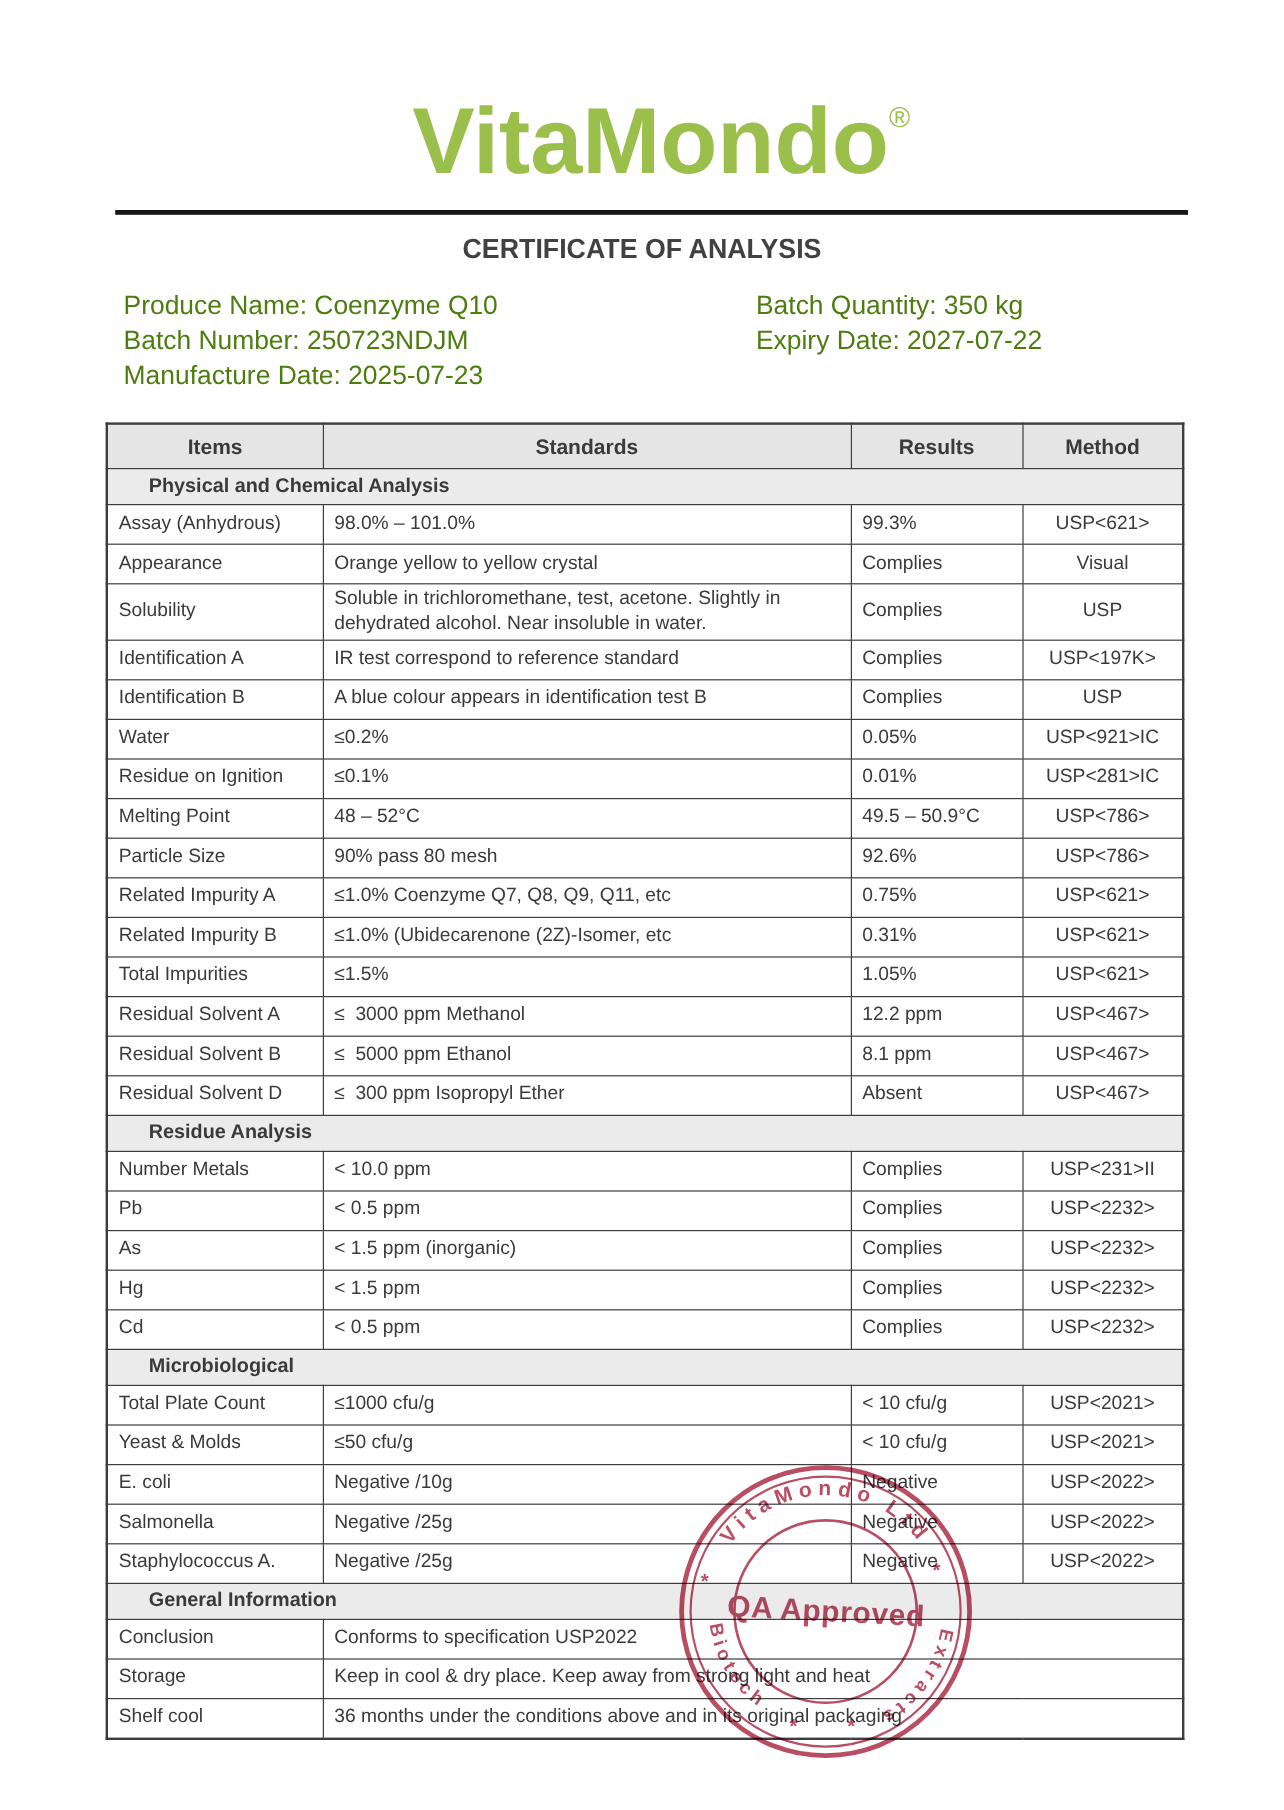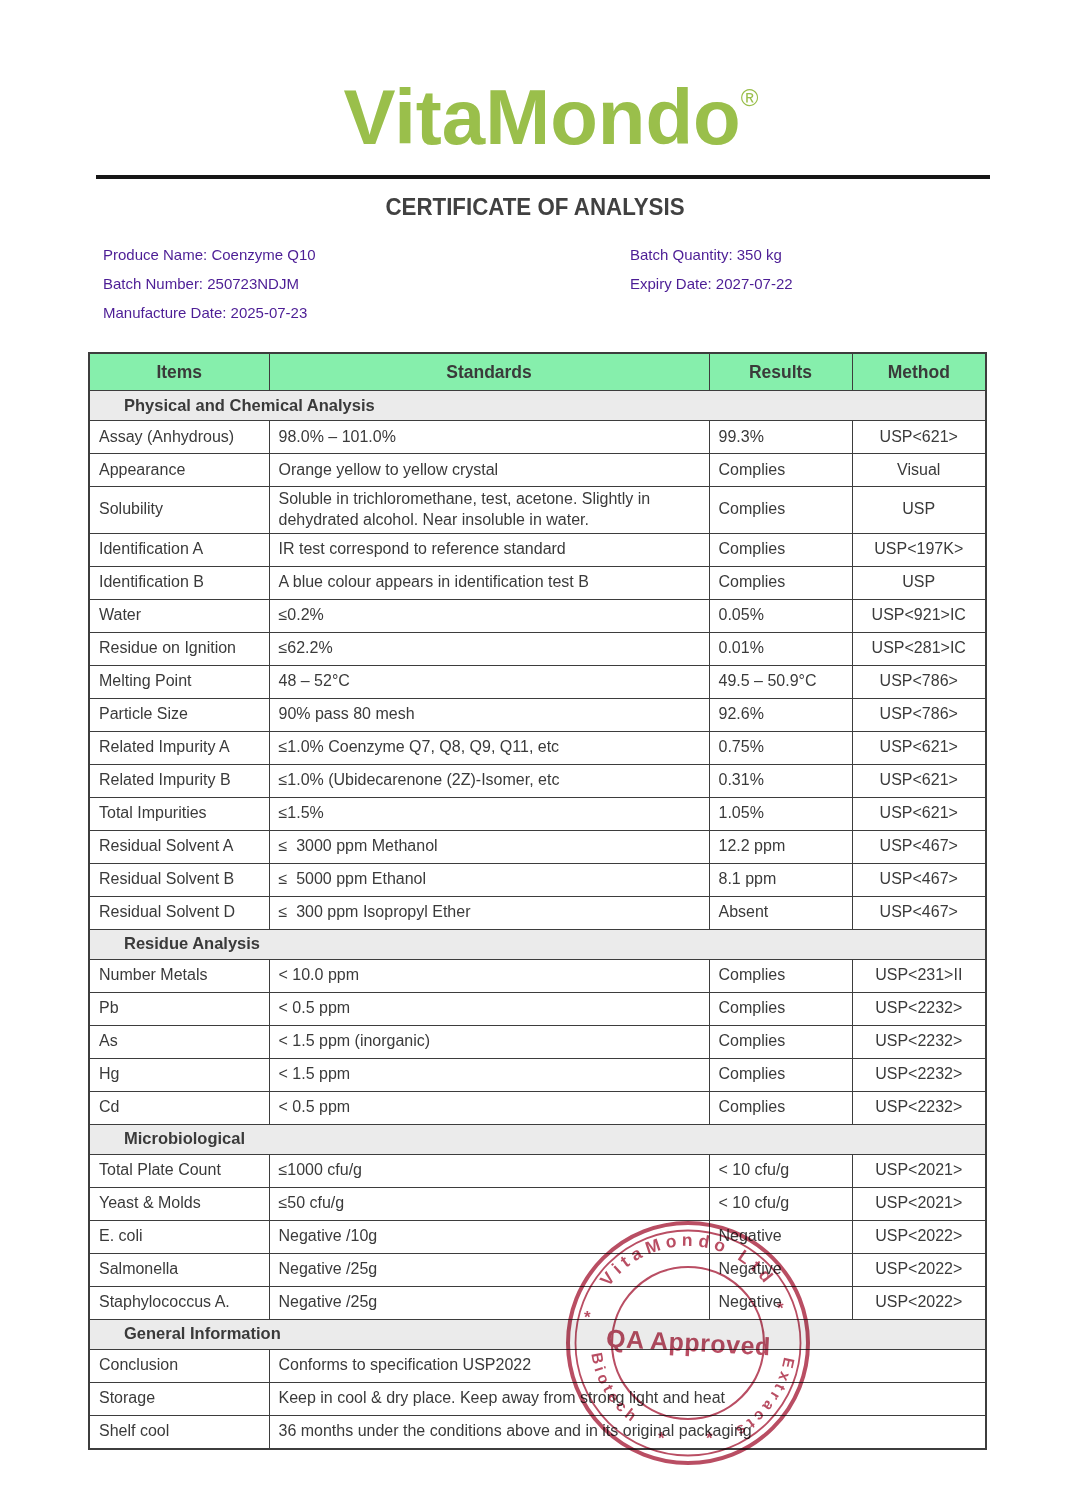--- a/index.html
+++ b/index.html
@@ -10,29 +10,29 @@
   
   .logo{position:absolute;top:78px;left:0;width:100%;text-align:center;
         font-size:78px;font-weight:bold;letter-spacing:0px;line-height:1.0;padding-left:16px;}
   .logo .reg{font-size:24px;vertical-align:38px;font-weight:normal;}
   
   .rule{position:absolute;left:96px;top:175px;width:894px;height:4px;background:#161616;}
   
   .title{position:absolute;left:0;top:194px;width:100%;margin:0;text-align:center;
          font-size:23px;font-weight:bold;color:#414141;letter-spacing:0px;transform:scaleX(.97);}
   
-  .meta{position:absolute;left:103px;top:240px;width:880px;font-size:15px;color:#4c1d95;}
+  .meta{position:absolute;left:103px;top:240px;width:880px;font-size:22px;color:#4d7c0f;}
   .meta-row{position:relative;height:29px;line-height:29px;}
   .m-right{position:absolute;left:527px;top:0;}
   
   table.coa{position:absolute;left:88px;top:352px;width:897px;border-collapse:collapse;
             table-layout:fixed;font-size:16px;color:#3a3a3a;}
   table.coa{border:2.5px solid #3d3d3d;}
   .coa th,.coa td{border:1.6px solid #3d3d3d;vertical-align:middle;}
-  .coa th{height:36px;font-size:17.5px;font-weight:bold;text-align:center;background:#86efac;padding:0 4px;}
+  .coa th{height:36px;font-size:17.5px;font-weight:bold;text-align:center;background:#e5e5e5;padding:0 4px;}
   .coa td{height:28px;padding:2px 9px;line-height:1.3;}
   .coa td.section{background:#ebebeb;font-weight:bold;font-size:16.5px;height:25px;padding-left:34px;}
   .coa td.col-standard{white-space:pre-wrap;}
   .coa td.col-result{text-align:left;margin-left:32px;}
   .coa td.col-method{text-align:center;padding:2px 4px;}
   col.c-items{width:180px;} col.c-standards{width:440px;} col.c-results{width:143px;} col.c-method{width:134px;}
   
   .stamp{position:absolute;left:558px;top:1213px;width:260px;height:260px;
          mix-blend-mode:multiply;opacity:.9;}
   .stamp text{fill:#b23a52;font-family:"Liberation Sans","DejaVu Sans",sans-serif;}
@@ -119,21 +119,21 @@
           <td class="col-method">USP</td>
         </tr>
         <tr>
           <td class="col-item">Water</td>
           <td class="col-standard">≤0.2%</td>
           <td class="col-result">0.05%</td>
           <td class="col-method">USP&lt;921&gt;IC</td>
         </tr>
         <tr>
           <td class="col-item">Residue on Ignition</td>
-          <td class="col-standard">≤62.2%</td>
+          <td class="col-standard">≤0.1%</td>
           <td class="col-result">0.01%</td>
           <td class="col-method">USP&lt;281&gt;IC</td>
         </tr>
         <tr>
           <td class="col-item">Melting Point</td>
           <td class="col-standard">48 – 52°C</td>
           <td class="col-result">49.5 – 50.9°C</td>
           <td class="col-method">USP&lt;786&gt;</td>
         </tr>
         <tr>

